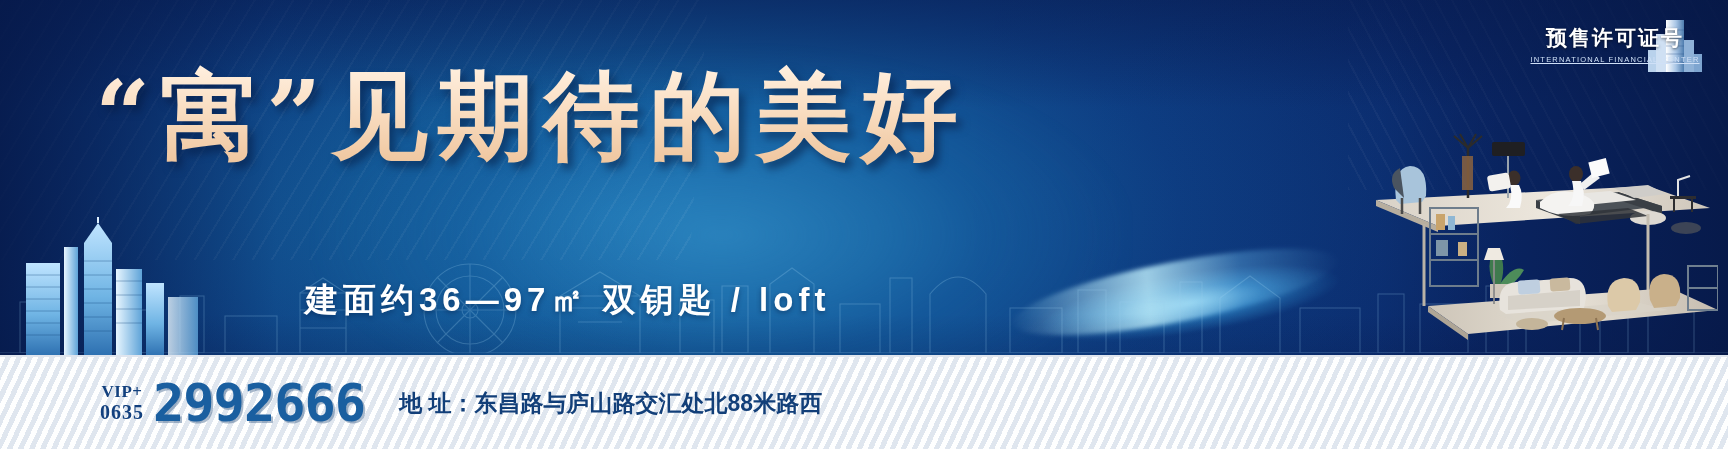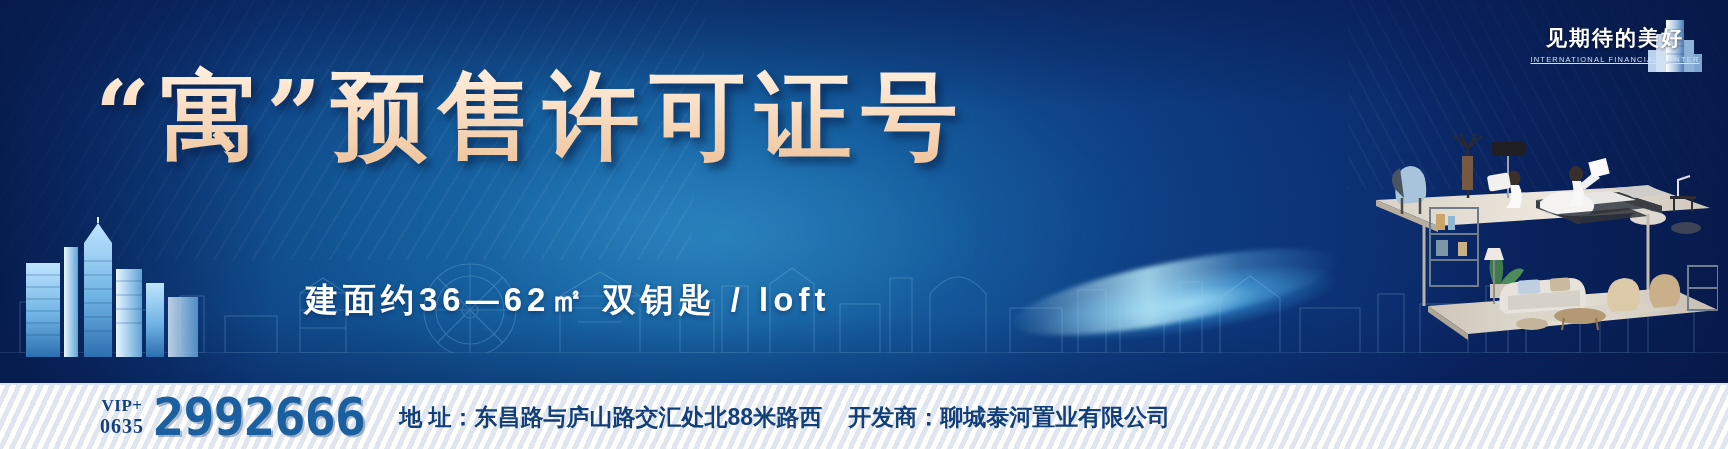--- a/index.html
+++ b/index.html
@@ -136,21 +136,21 @@
   }
   .sub2 {
     position:absolute; left:305px; top:278px;
     font-size:33px; color:#ffffff; font-weight:bold;
     letter-spacing:5px; white-space:nowrap;
     text-shadow:0 2px 5px rgba(4,24,62,.45);
   }
 
   
   .infobar {
-    position:absolute; left:0; bottom:0; width:1728px; height:66px;
+    position:absolute; left:0; bottom:0; width:1728px; height:94px;
     background:#f4f6f8;
     background-image:repeating-linear-gradient(115deg,
       rgba(255,255,255,0.95) 0px, rgba(255,255,255,0.95) 5px,
       rgba(222,229,238,0.95) 5px, rgba(222,229,238,0.95) 10px);
     border-top:2px solid #dfe5ee;
     display:flex; align-items:center;
   }
   .phone-block {
     display:flex; align-items:center; margin-left:100px;
   }
@@ -404,34 +404,33 @@
         <rect x="48" y="38" width="8" height="18" fill="#7ea5d0"></rect>
         <g stroke="#29508a" stroke-width="0.7" opacity=".5">
           <line x1="20" y1="14" x2="38" y2="14"></line>
             <line x1="20" y1="22" x2="38" y2="22"></line>
           <line x1="20" y1="30" x2="38" y2="30"></line>
             <line x1="20" y1="38" x2="38" y2="38"></line>
           <line x1="20" y1="46" x2="38" y2="46"></line>
         </g>
       </svg>
     </div>
-    <div class="logo-l2">见期待的美好</div>
+    <div class="logo-l2">预售许可证号</div>
     <div class="logo-l3">INTERNATIONAL FINANCIAL CENTER</div>
   </div>
 
-  <div class="headline">“寓”预售许可证号</div>
-  <div class="sub2">建面约36—62㎡ 双钥匙 / loft</div>
+  <div class="headline">“寓”见期待的美好</div>
+  <div class="sub2">建面约36—97㎡ 双钥匙 / loft</div>
 
   <div class="infobar">
     <div class="phone-block">
       <div class="vip-stack">
         <span class="vip-top">VIP+</span>
         <span class="vip-bot">0635</span>
       </div>
       <div class="phone-num">2992666</div>
     </div>
     <div class="info-items">
       <div class="info-item">地  址：东昌路与庐山路交汇处北88米路西</div>
-      <div class="info-item">开发商：聊城泰河置业有限公司</div>
     </div>
   </div>
 
 </div>
 
 </body></html>

